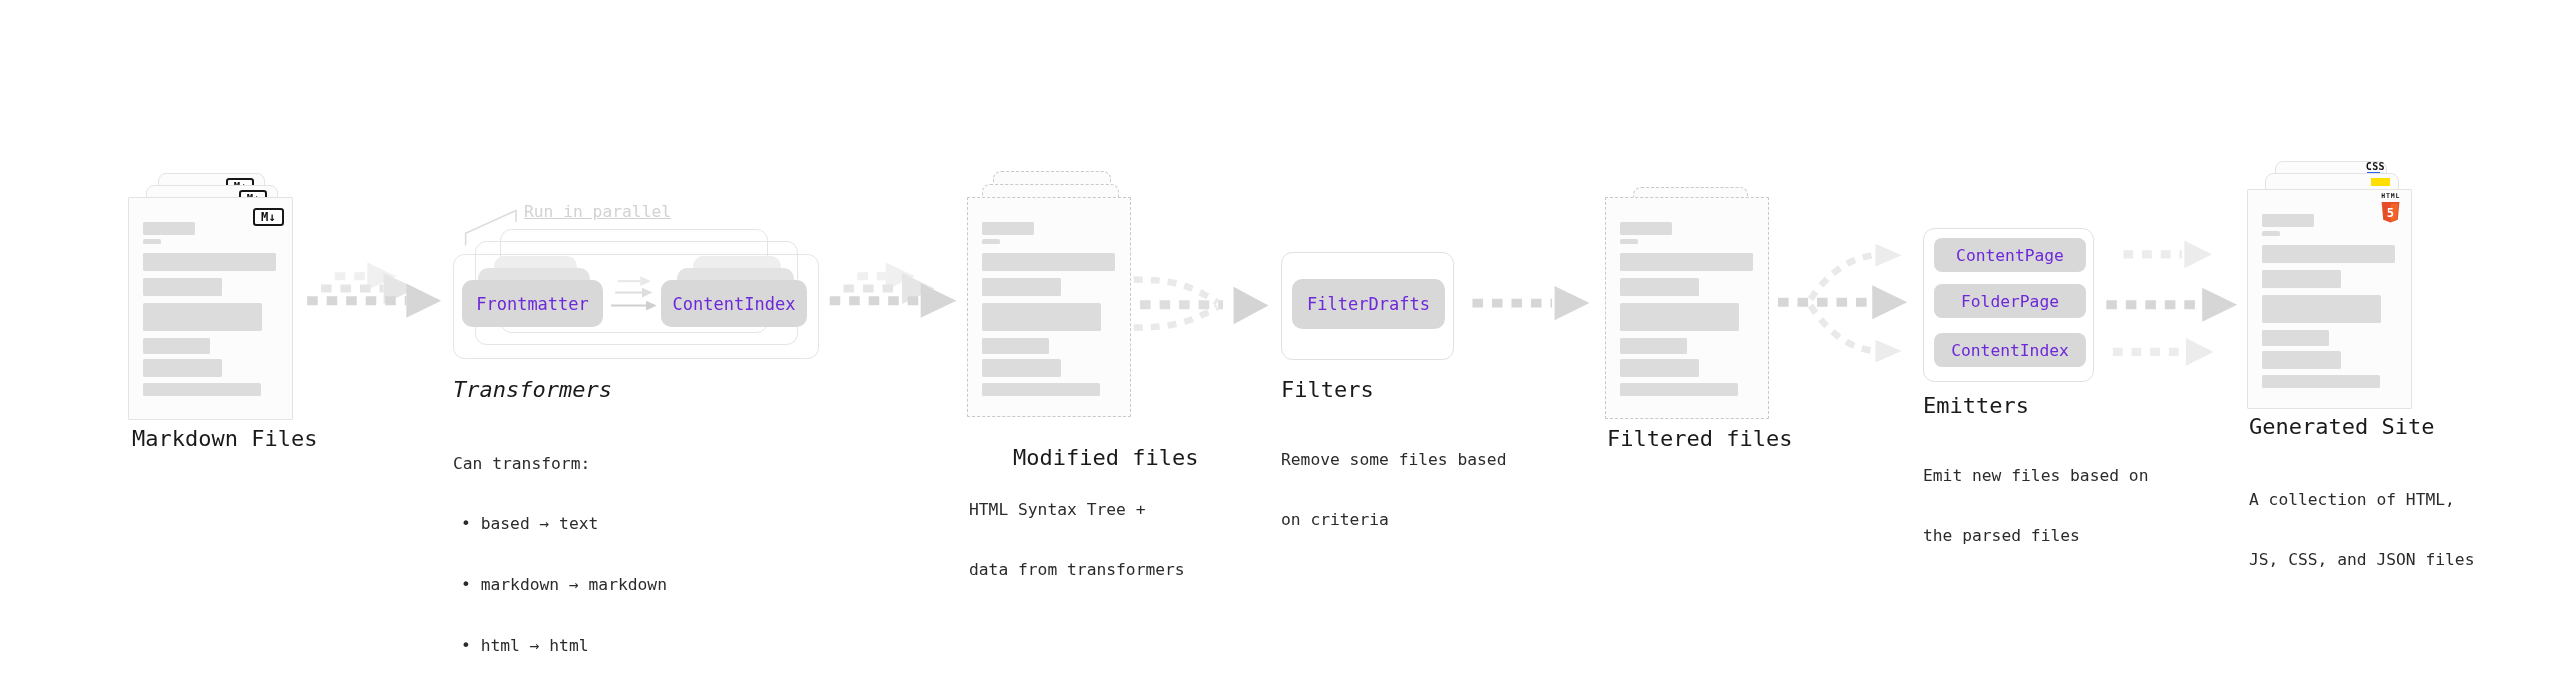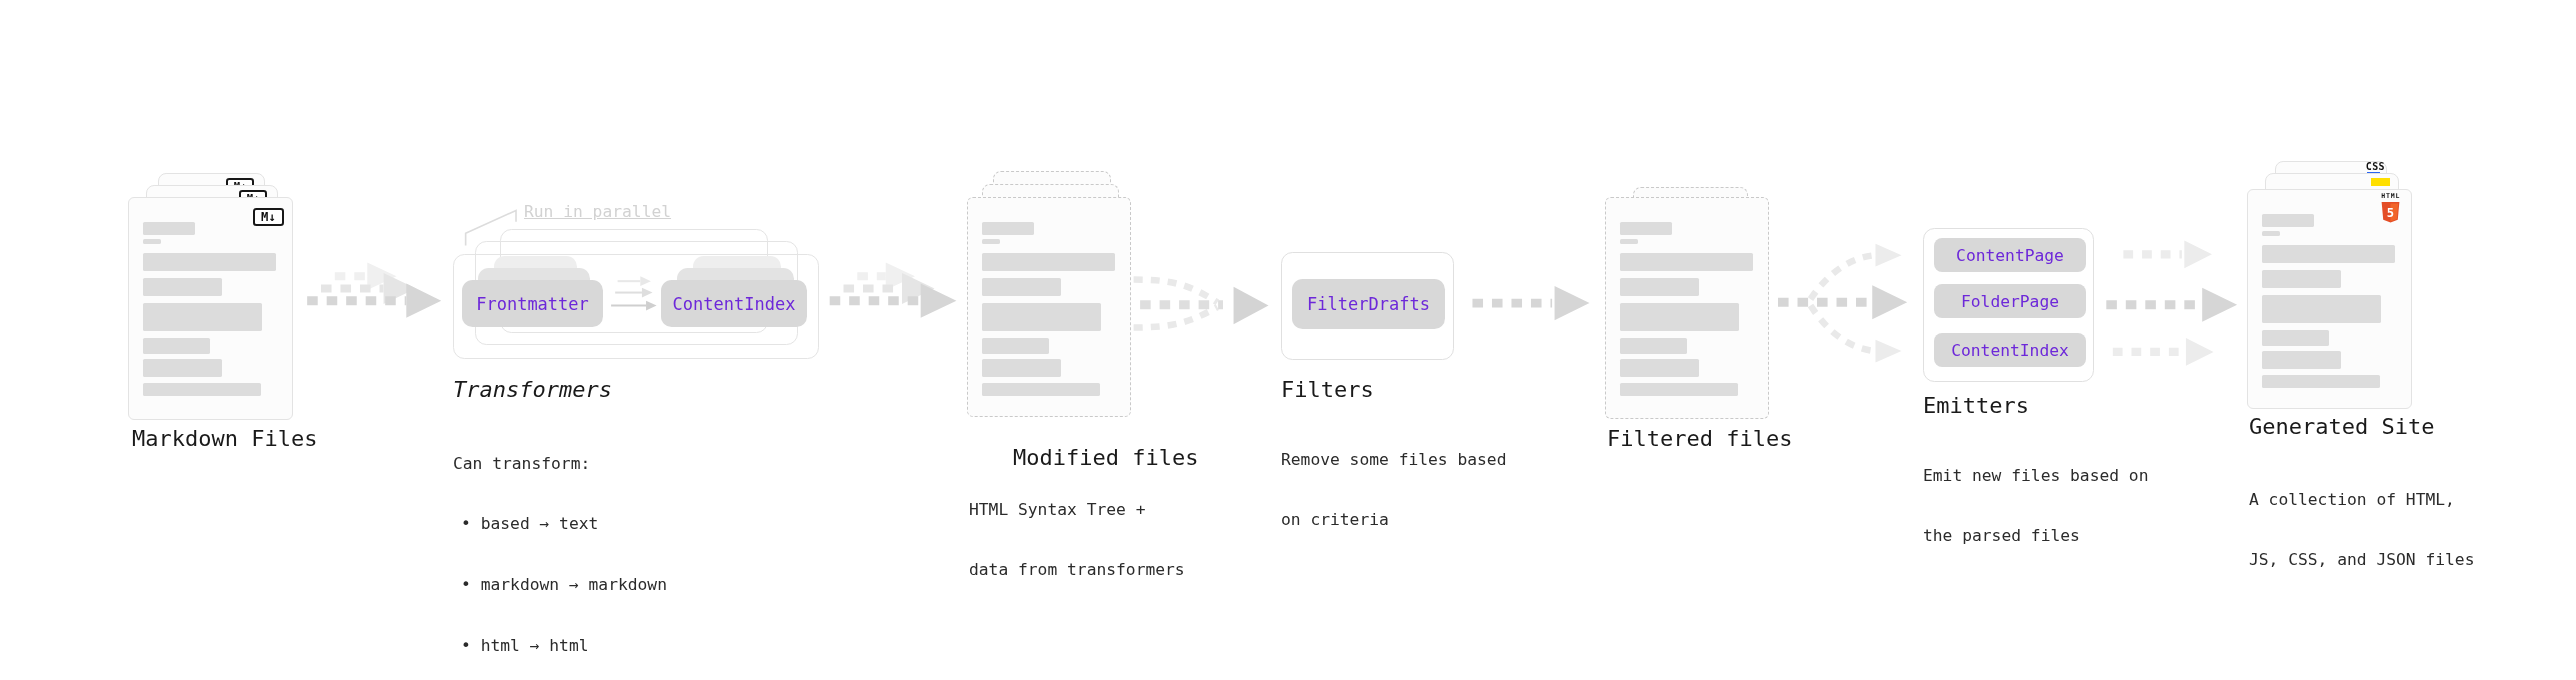--- a/index.html
+++ b/index.html
@@ -1,20 +1,20 @@
 <!DOCTYPE html>
 <html style="font-size:13px"><head>
 <meta charset="utf-8">
 <style>
   html,body{margin:0;padding:0;background:#ffffff;}
   .canvas{position:relative;width:2576px;height:681px;background:#ffffff;overflow:hidden;
           font-family:"DejaVu Sans Mono", monospace;}
   .layer{position:absolute;left:0;top:0;}
   .stage{position:absolute;left:0;top:0;width:0;height:0;}
-  .doc{position:absolute;background:#fcfcfc;border:1.6px solid #e3e3e3;border-radius:6px;box-sizing:border-box;}
+  .doc{position:absolute;background:#fcfcfc;border:1.6px solid #e3e3e3;border-radius:1px;box-sizing:border-box;}
   .doc.echo{border-radius:8.1px;}
   .doc.dashed{border:1.6px dashed #c9c9c9;}
   .doc-content{position:absolute;left:14px;top:24.4px;}
   .bar{background:#dcdcdc;border-radius:1.6px;}
   .b1{width:52px;height:13px;margin-bottom:3.3px}
   .b2{width:18px;height:5.7px;margin-bottom:9px}
   .b3{width:133px;height:18px;margin-bottom:6.5px}
   .b4{width:79px;height:18px;margin-bottom:7.3px}
   .b5{width:119px;height:28px;margin-bottom:6.5px}
   .b6{width:67px;height:16.3px;margin-bottom:4.9px}

